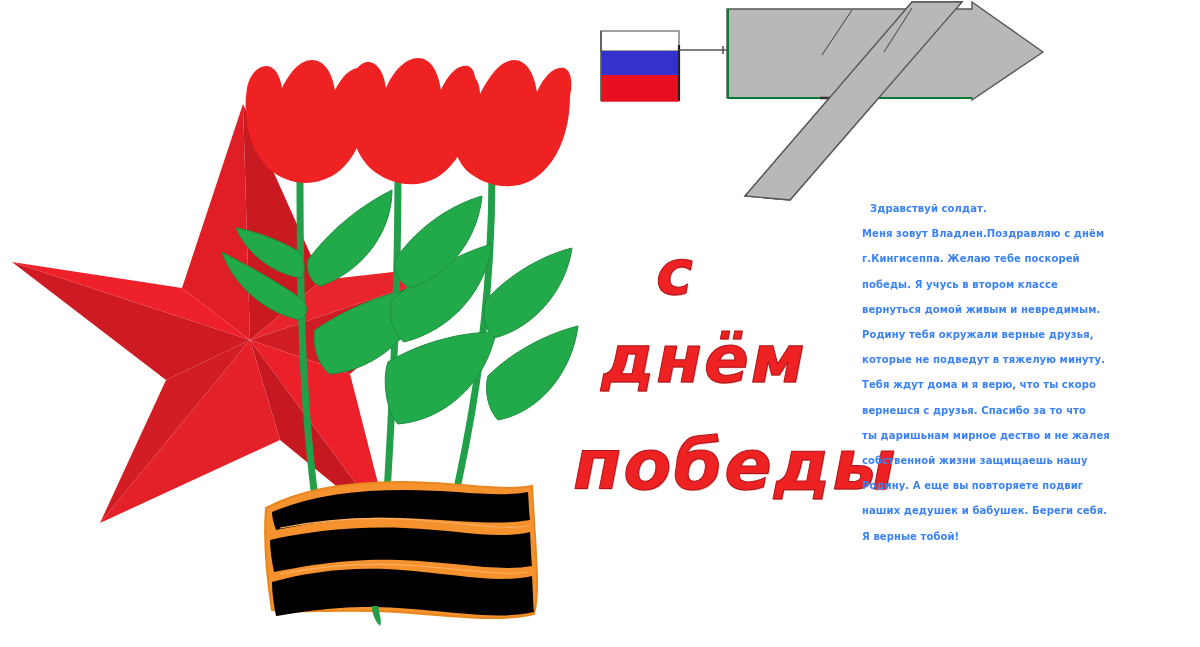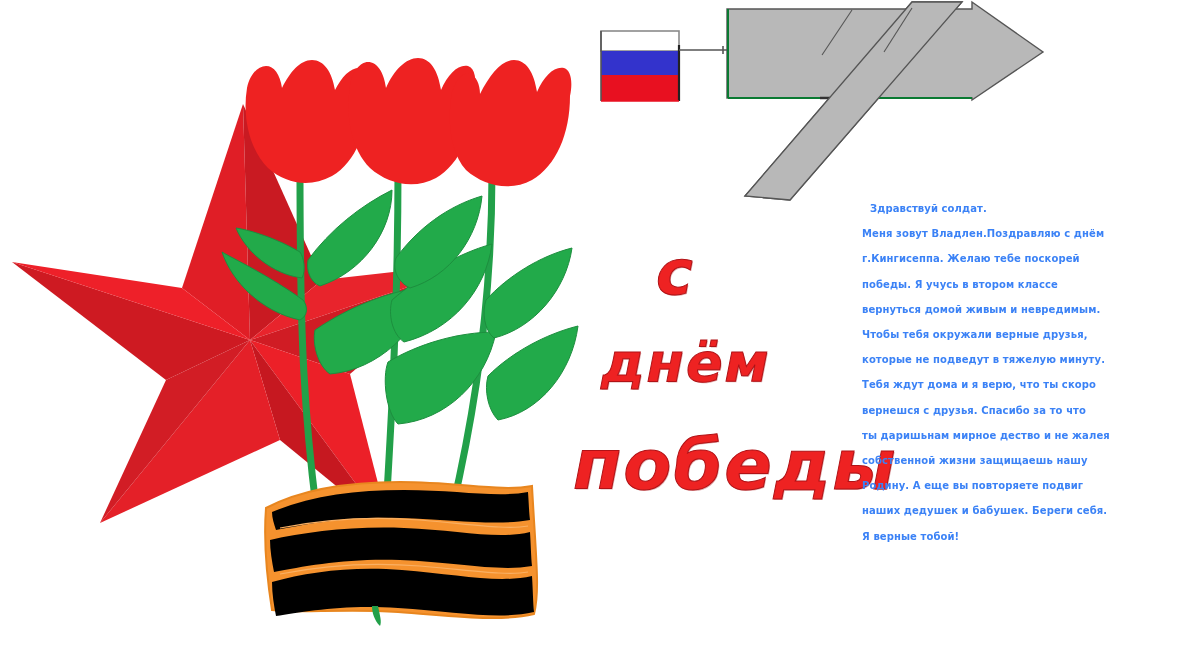--- a/index.html
+++ b/index.html
@@ -37,22 +37,22 @@
     -webkit-text-stroke: 1px #B01216;
     text-shadow: 1px 1px 0 rgba(160,16,20,0.35);
   }
   #greet-line-1 {
     left: 656px;
     top: 242px;
     font-size: 62px;
   }
   #greet-line-2 {
     left: 601px;
-    top: 336px;
-    font-size: 54px;
+    top: 327px;
+    font-size: 66px;
     text-align: center;
   }
   #greet-line-3 {
     left: 573px;
     top: 430px;
     font-size: 70px;
   }
   
   #letter {
     position: absolute;
@@ -200,21 +200,21 @@
   <div class="greeting" id="greet-line-1">с</div>
   <div class="greeting" id="greet-line-2">днём</div>
   <div class="greeting" id="greet-line-3">победы</div>
 
   <div id="letter">
     <span class="line indent">Здравствуй солдат.</span>
     <span class="line">Меня зовут Владлен.Поздравляю с днём</span>
     <span class="line">г.Кингисеппа. Желаю тебе поскорей</span>
     <span class="line">победы. Я учусь в втором классе</span>
     <span class="line">вернуться домой живым и невредимым.</span>
-    <span class="line">Чтобы тебя окружали верные друзья,</span>
+    <span class="line">Родину тебя окружали верные друзья,</span>
     <span class="line">которые не подведут в тяжелую минуту.</span>
     <span class="line">Тебя ждут дома и я верю, что ты скоро</span>
     <span class="line">вернешся с друзья. Спасибо за то что</span>
     <span class="line">ты даришьнам мирное дество и не жалея</span>
     <span class="line">собственной жизни защищаешь нашу</span>
     <span class="line">Родину. А еще вы повторяете подвиг</span>
     <span class="line">наших дедушек и бабушек. Береги себя.</span>
     <span class="line">Я верные тобой!</span>
   </div>
 

